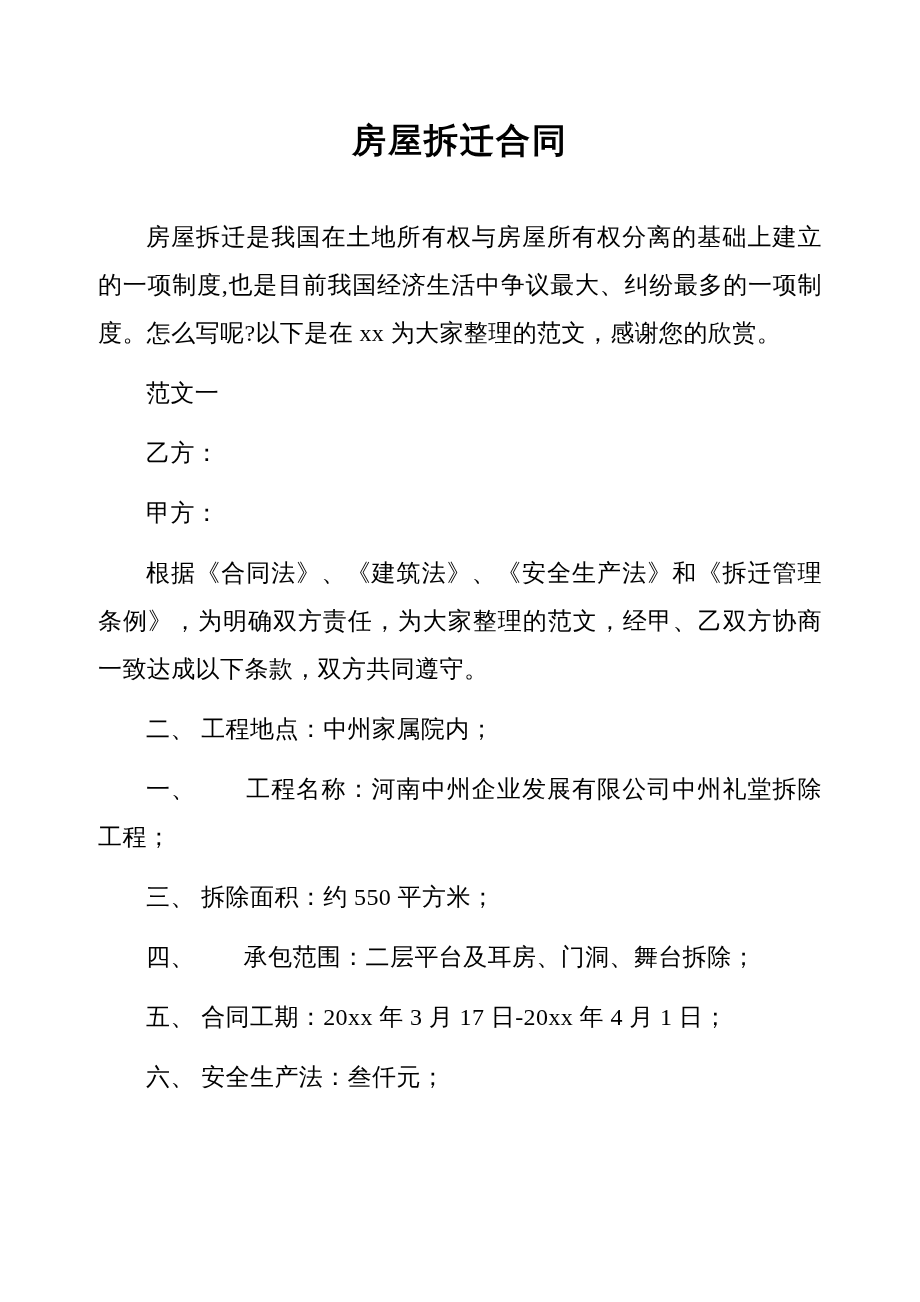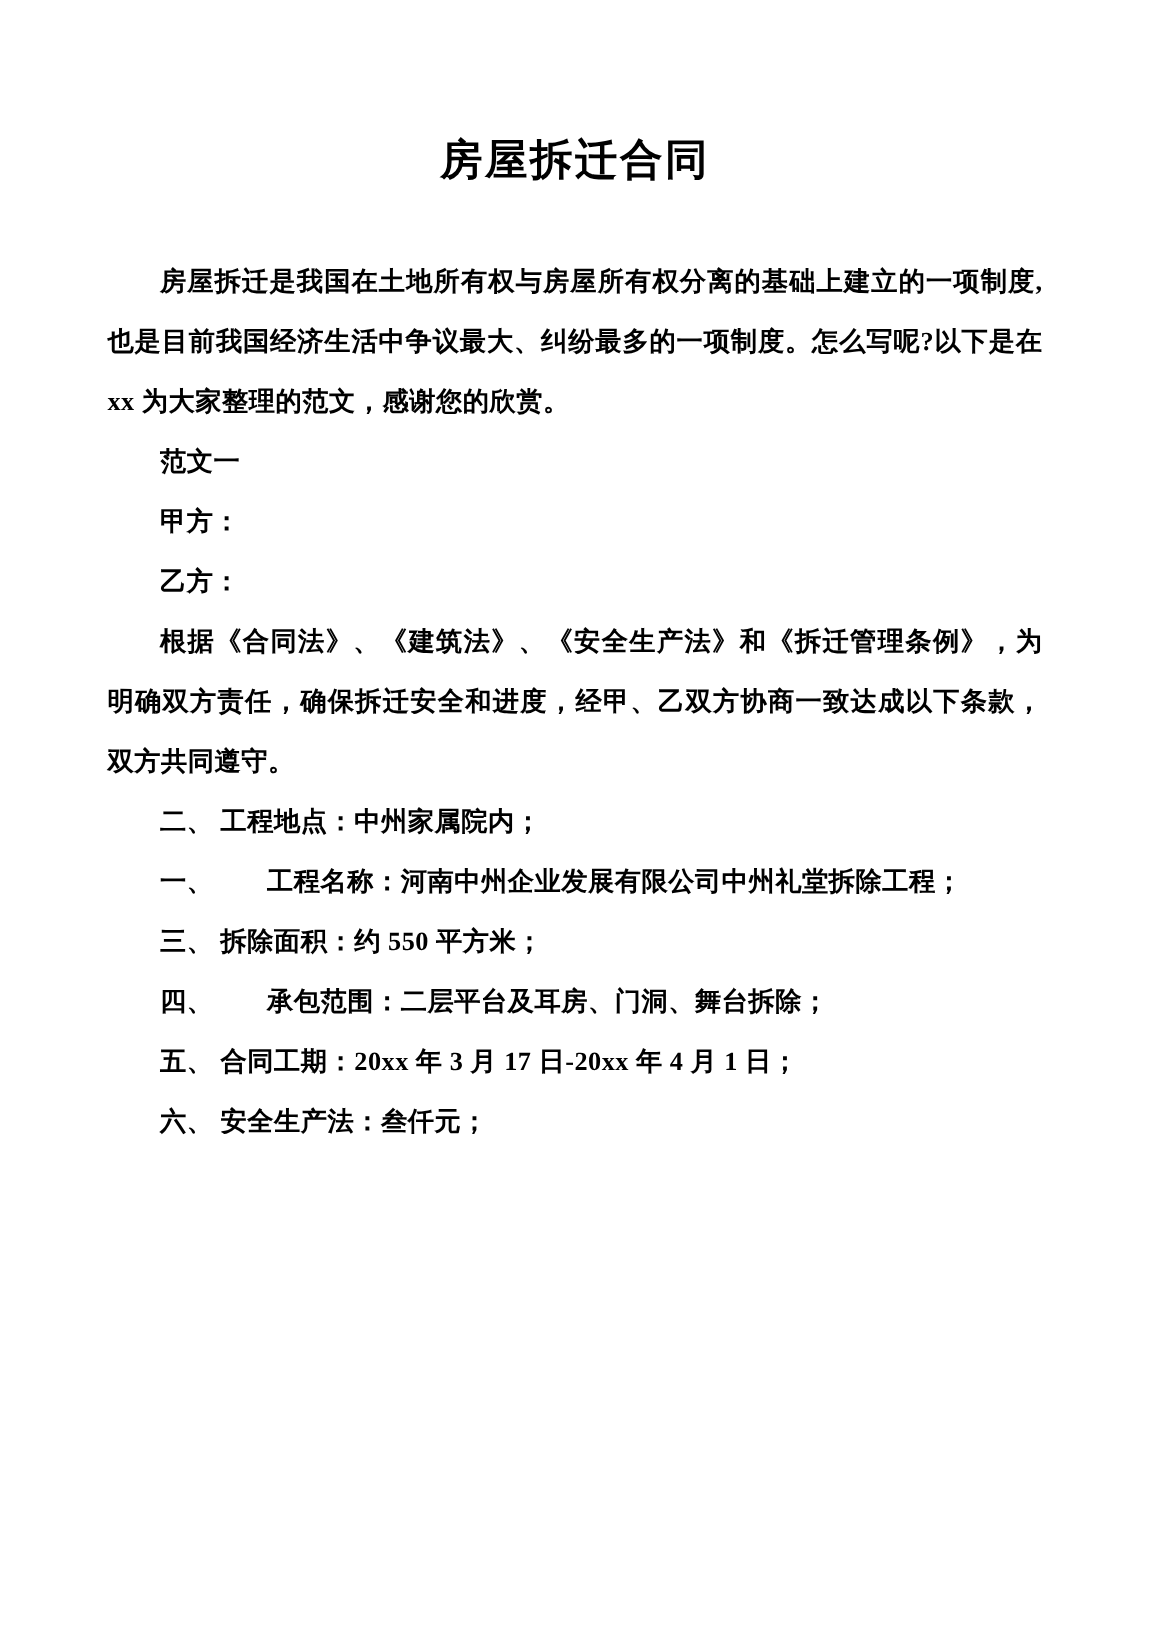--- a/index.html
+++ b/index.html
@@ -12,61 +12,60 @@
     height: 1302px;
     font-family: "Liberation Serif", "DejaVu Serif", serif;
     color: #000000;
     overflow: hidden;
   }
   .page {
     position: relative;
     width: 920px;
     height: 1025px;
     box-sizing: border-box;
-    padding: 4px 86px;
+    padding: 16px 86px;
   }
   .doc-title {
     margin: 0;
     padding-top: 104px;
     text-align: center;
     font-family: "DejaVu Sans", "Liberation Sans", sans-serif;
     font-weight: bold;
     font-size: 34px;
     letter-spacing: 2px;
     line-height: 1.2;
   }
   .body-block {
     margin-top: 52px;
   }
   p.para {
-    margin: 0;
-    font-size: 21px;
+    margin: 12px;
+    font-size: 24px;
     line-height: 48px;
     text-align: justify;
     text-justify: inter-ideograph;
     letter-spacing: 0.4px;
-    font-weight: bold;
   }
   p.indent {
     text-indent: 2em;
   }
 </style>
 </head>
 <body>
 
 <div class="page">
 
   <h1 class="doc-title">房屋拆迁合同</h1>
 
   <div class="body-block">
     <p class="para indent">房屋拆迁是我国在土地所有权与房屋所有权分离的基础上建立的一项制度,也是目前我国经济生活中争议最大、纠纷最多的一项制度。怎么写呢?以下是在 xx 为大家整理的范文，感谢您的欣赏。</p>
     <p class="para indent">范文一</p>
+    <p class="para indent">乙方：</p>
     <p class="para indent">甲方：</p>
-    <p class="para indent">乙方：</p>
-    <p class="para indent">根据《合同法》、《建筑法》、《安全生产法》和《拆迁管理条例》，为明确双方责任，确保拆迁安全和进度，经甲、乙双方协商一致达成以下条款，双方共同遵守。</p>
+    <p class="para indent">根据《合同法》、《建筑法》、《安全生产法》和《拆迁管理条例》，为明确双方责任，为大家整理的范文，经甲、乙双方协商一致达成以下条款，双方共同遵守。</p>
     <p class="para indent">二、 工程地点：中州家属院内；</p>
     <p class="para indent">一、　　工程名称：河南中州企业发展有限公司中州礼堂拆除工程；</p>
     <p class="para indent">三、 拆除面积：约 550 平方米；</p>
     <p class="para indent">四、　　承包范围：二层平台及耳房、门洞、舞台拆除；</p>
     <p class="para indent">五、 合同工期：20xx 年 3 月 17 日-20xx 年 4 月 1 日；</p>
     <p class="para indent">六、 安全生产法：叁仟元；</p>
   </div>
 
 </div>
 

